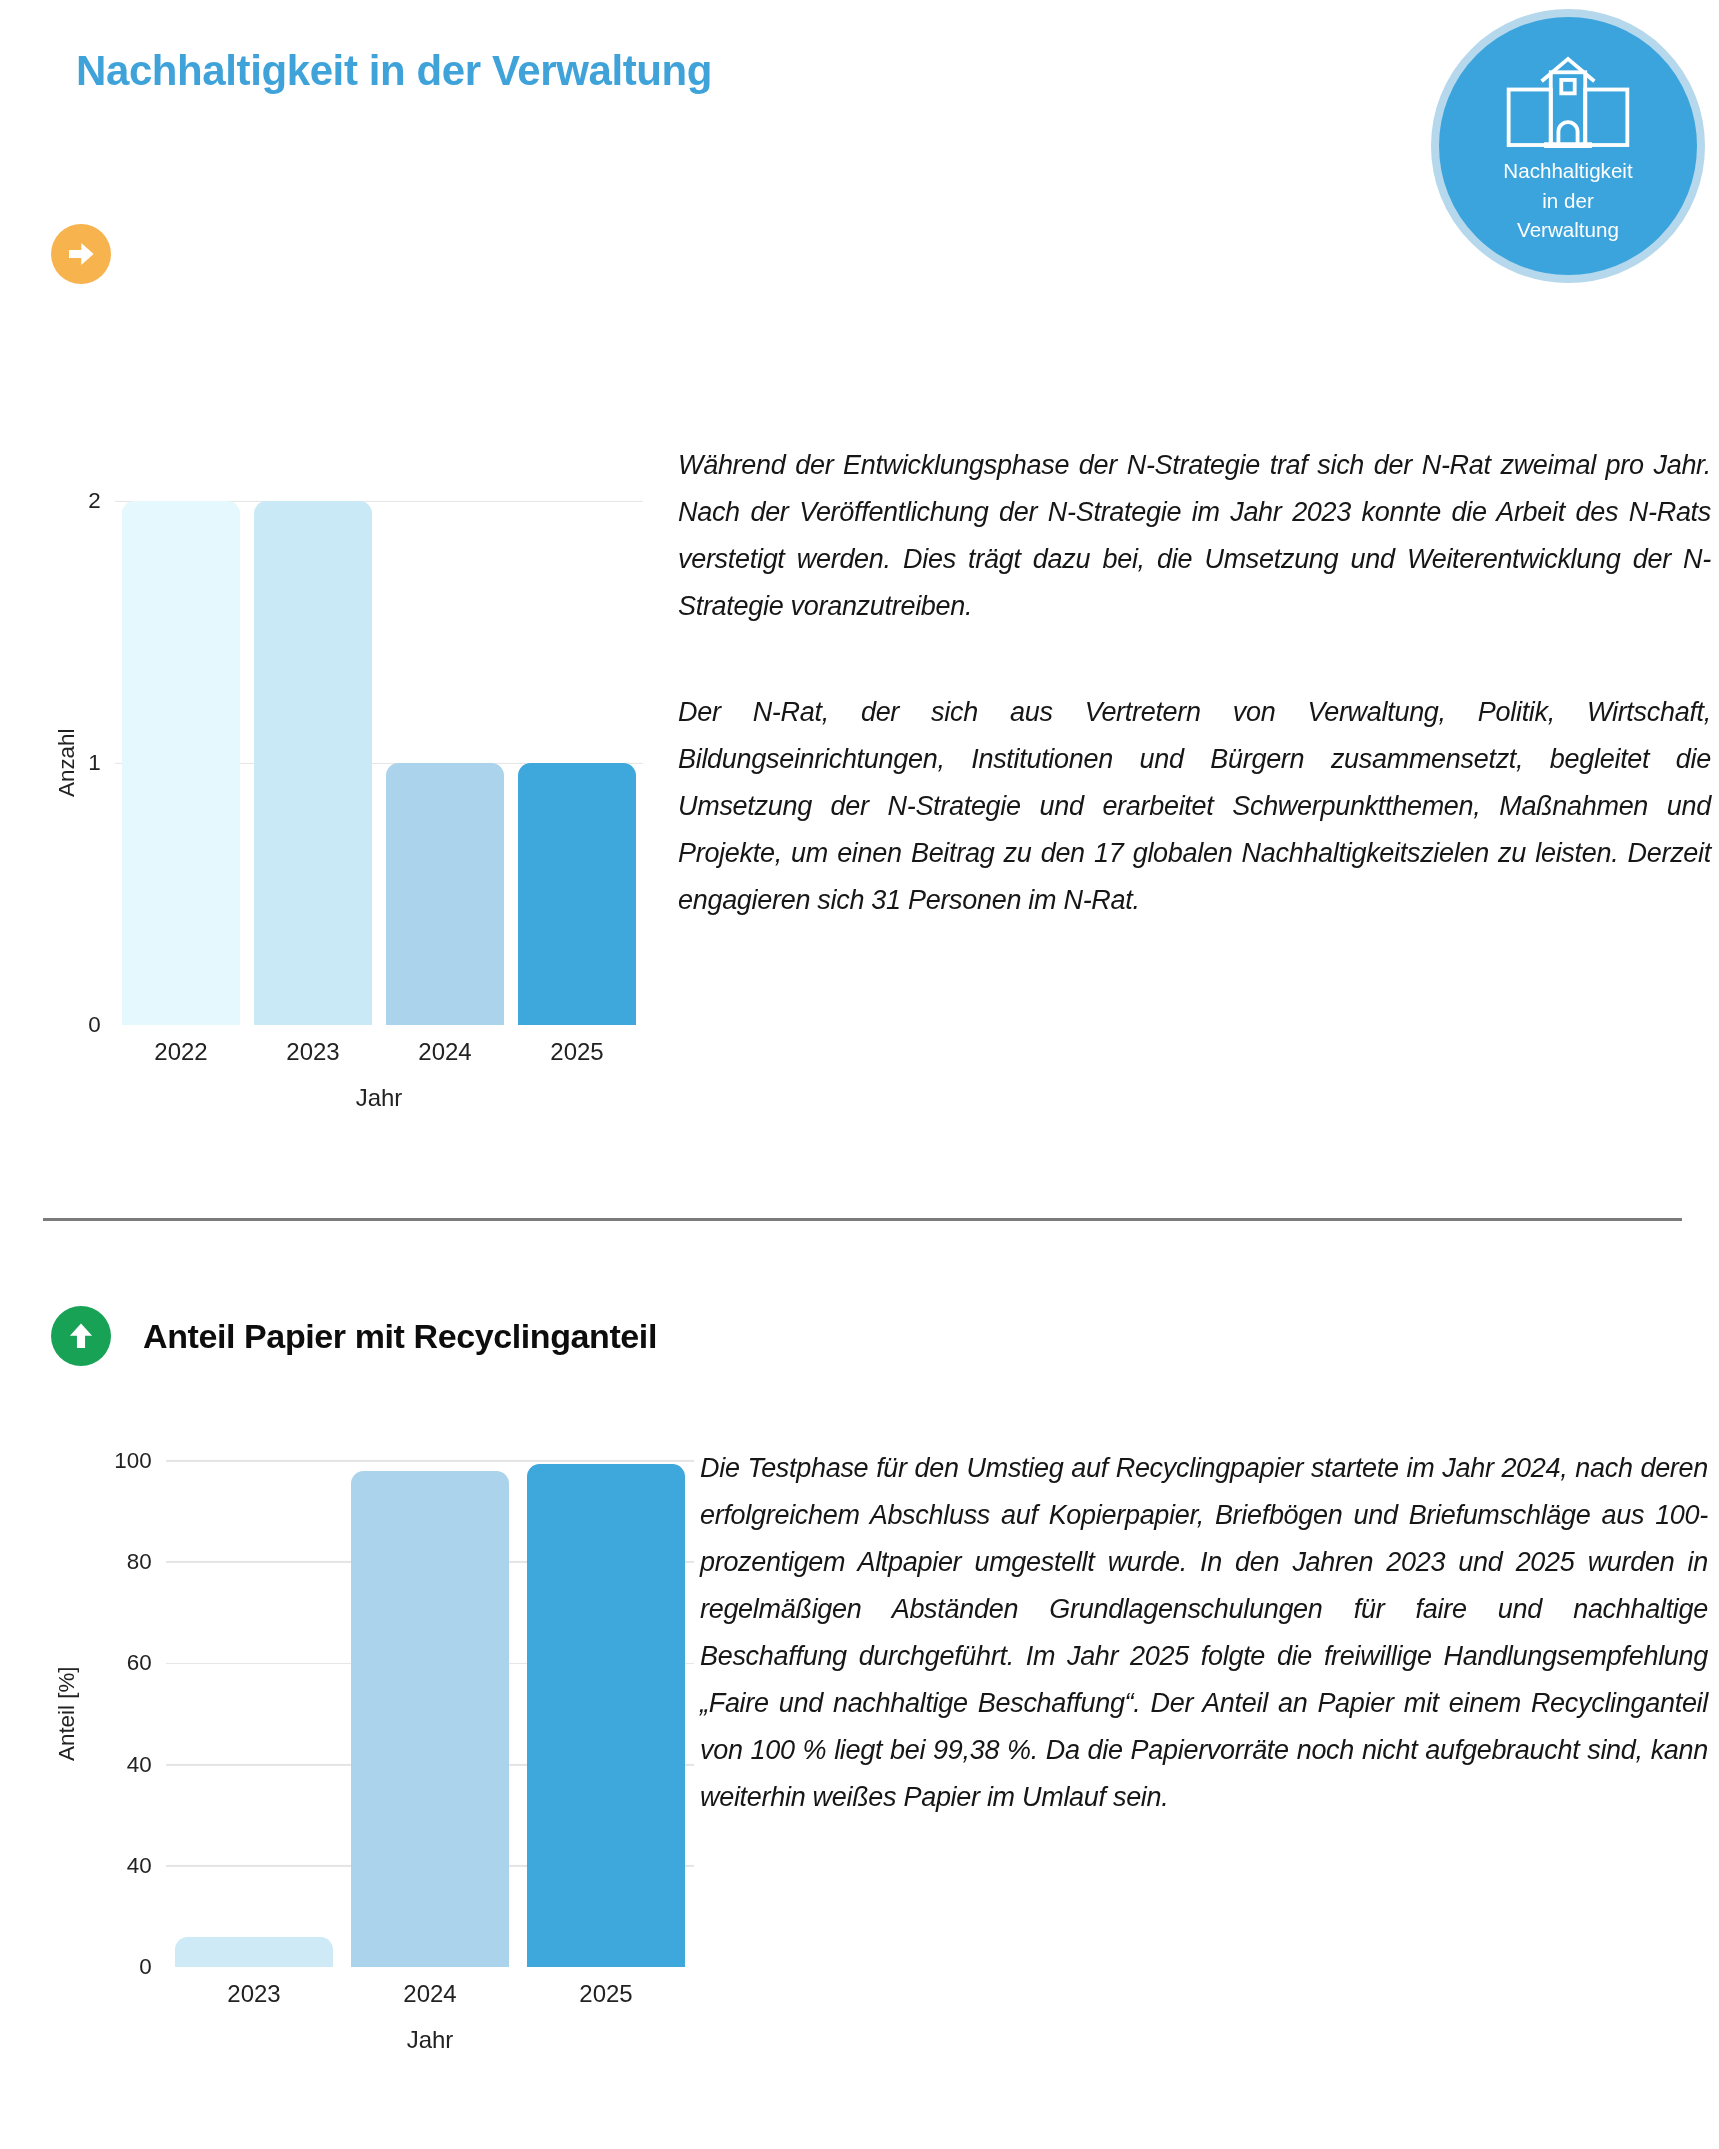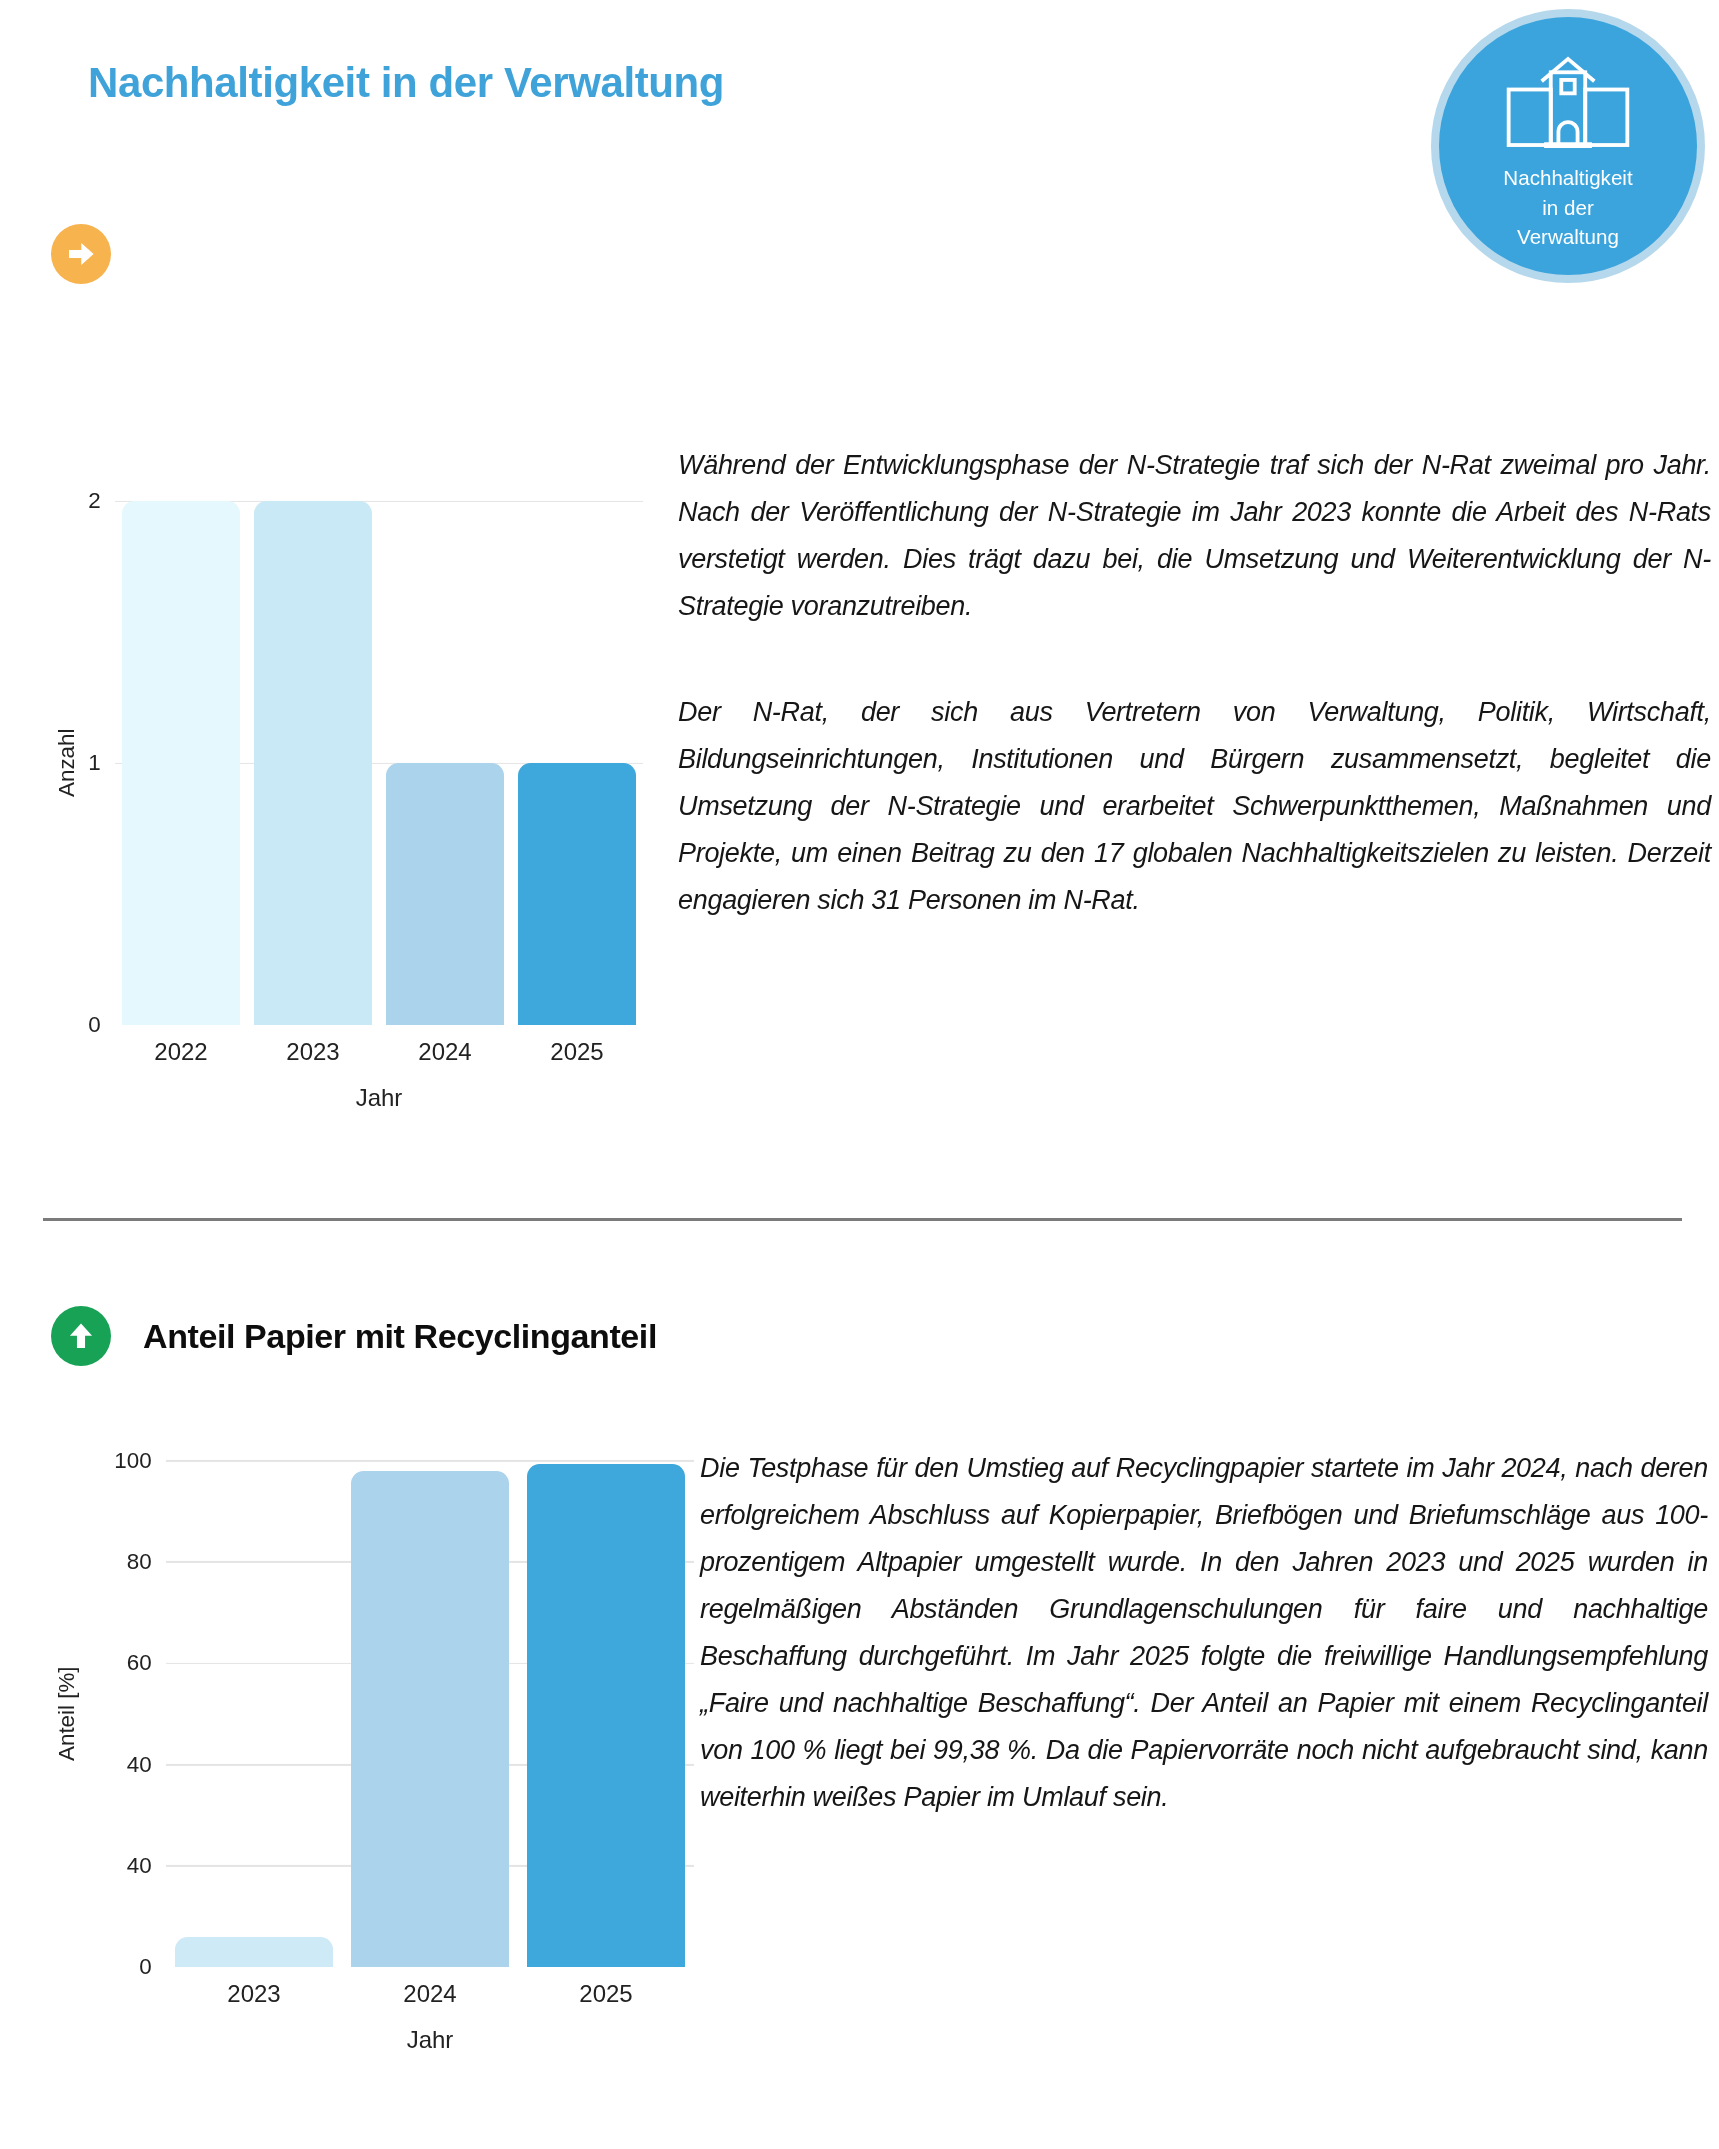--- a/index.html
+++ b/index.html
@@ -2,31 +2,31 @@
 <html style="font-size:14.3px"><head>
 <meta charset="utf-8">
 <style>
   html,body{margin:0;padding:0;background:#ffffff;}
   body{
     width:1720px;height:2149px;position:relative;overflow:hidden;
     font-family:"Liberation Sans",sans-serif;color:#1a1a1a;
   }
   
   .page-title{
-    position:absolute;left:76px;top:47px;margin:12px;
+    position:absolute;left:76px;top:47px;margin:0;
     font-size:42px;font-weight:700;color:#3fa3da;letter-spacing:-0.4px;
   }
   .badge{
     position:absolute;left:1431px;top:9px;width:274px;height:274px;
     box-sizing:border-box;border-radius:50%;
     background:#3ba4dc;border:8px solid #b6d8ec;
     display:flex;flex-direction:column;align-items:center;color:#ffffff;
   }
   .badge svg{margin-top:36px;}
-  .badge-text{font-size:20.6px;line-height:29.6px;text-align:center;margin-top:14px;}
+  .badge-text{font-size:20.6px;line-height:29.6px;text-align:center;margin-top:7px;}
   
   .section-header{position:absolute;display:flex;align-items:center;gap:32px;}
   .icon-circle{
     width:60px;height:60px;border-radius:50%;flex:0 0 auto;
     display:flex;align-items:center;justify-content:center;
   }
   .icon-circle.orange{background:#f7b34e;}
   .icon-circle.green{background:#17a256;}
   .section-header h2{
     margin:0;font-size:34px;font-weight:700;color:#0d0d0d;letter-spacing:-0.4px;

